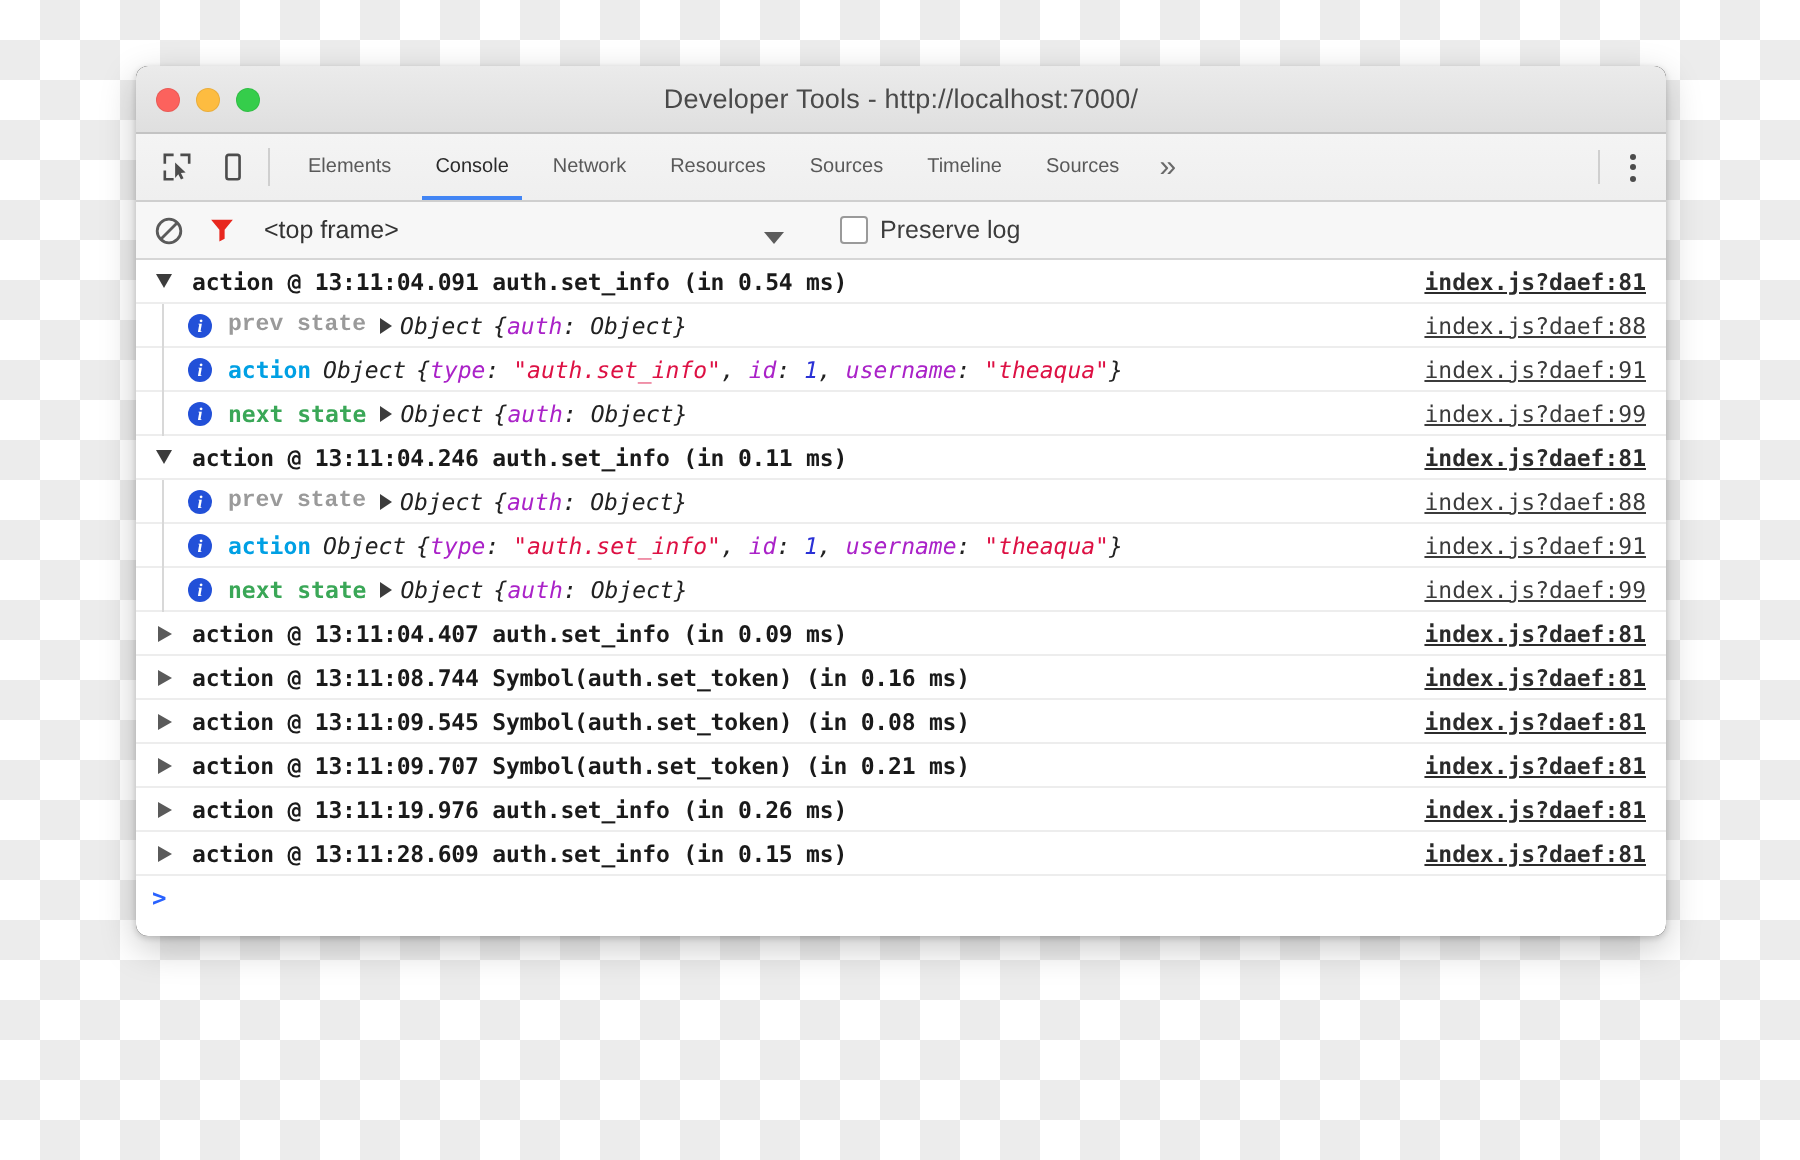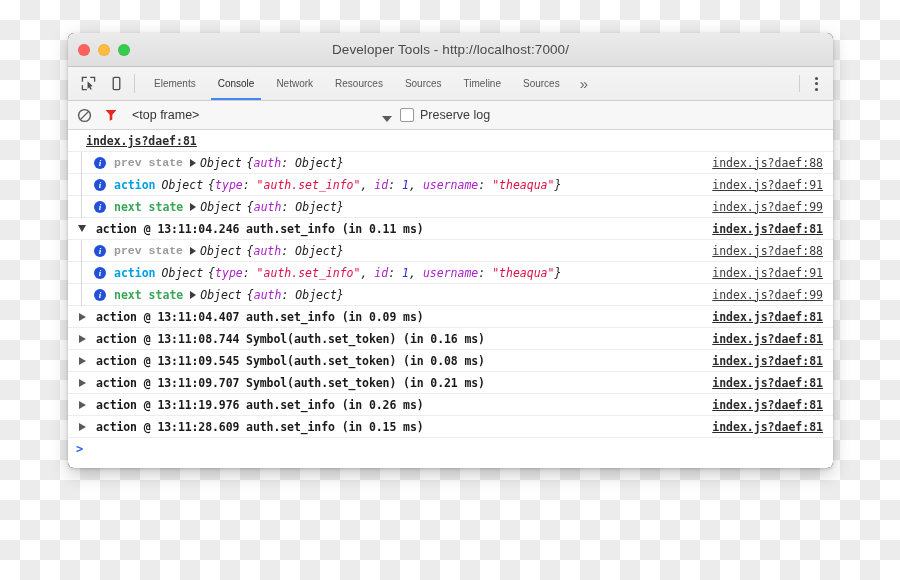--- a/index.html
+++ b/index.html
@@ -142,21 +142,21 @@
   .frame-label { font-size: 12.5px; color: #333; }
   .caret {
     margin-left: auto;
     width: 0; height: 0;
     border-left: 5px solid transparent;
     border-right: 5px solid transparent;
     border-top: 6px solid #5c5c5c;
   }
   .preserve {
     display: flex; align-items: flex-end;
-    margin-left: 8px;
+    margin-left: 28px;
     gap: 6px;
   }
   .checkbox {
     width: 12px; height: 12px;
     border: 1px solid #9a9a9a;
     border-radius: 2px;
     background: #fff;
     display: block;
   }
   .preserve-label { font-size: 12.5px; color: #3c3c3c; }
@@ -342,20 +342,26 @@
       <span class="caret"></span>
     </div>
     <div class="preserve">
       <span class="checkbox"></span>
       <span class="preserve-label">Preserve log</span>
     </div>
   </div>
 
   <div class="console" id="console-body">
       <div class="row">
+        <div class="content">
+          <span class="twisty">
+            <span class="tri-down"></span>
+          </span>
+          <span class="action-text">action @ 13:11:04.091 auth.set_info (in 0.54 ms)</span>
+        </div>
         <a class="src-link bold">index.js?daef:81</a>
       </div>
       <div class="row child-row">
         <div class="content">
           <span class="child-indent"></span>
           <span class="info-icon">i</span>
           <span class="lbl-prev">prev state</span>
           <span class="tri-small"></span>
           <span class="obj-word">Object</span>
           <span style="display:inline-block;width:5px"></span>

